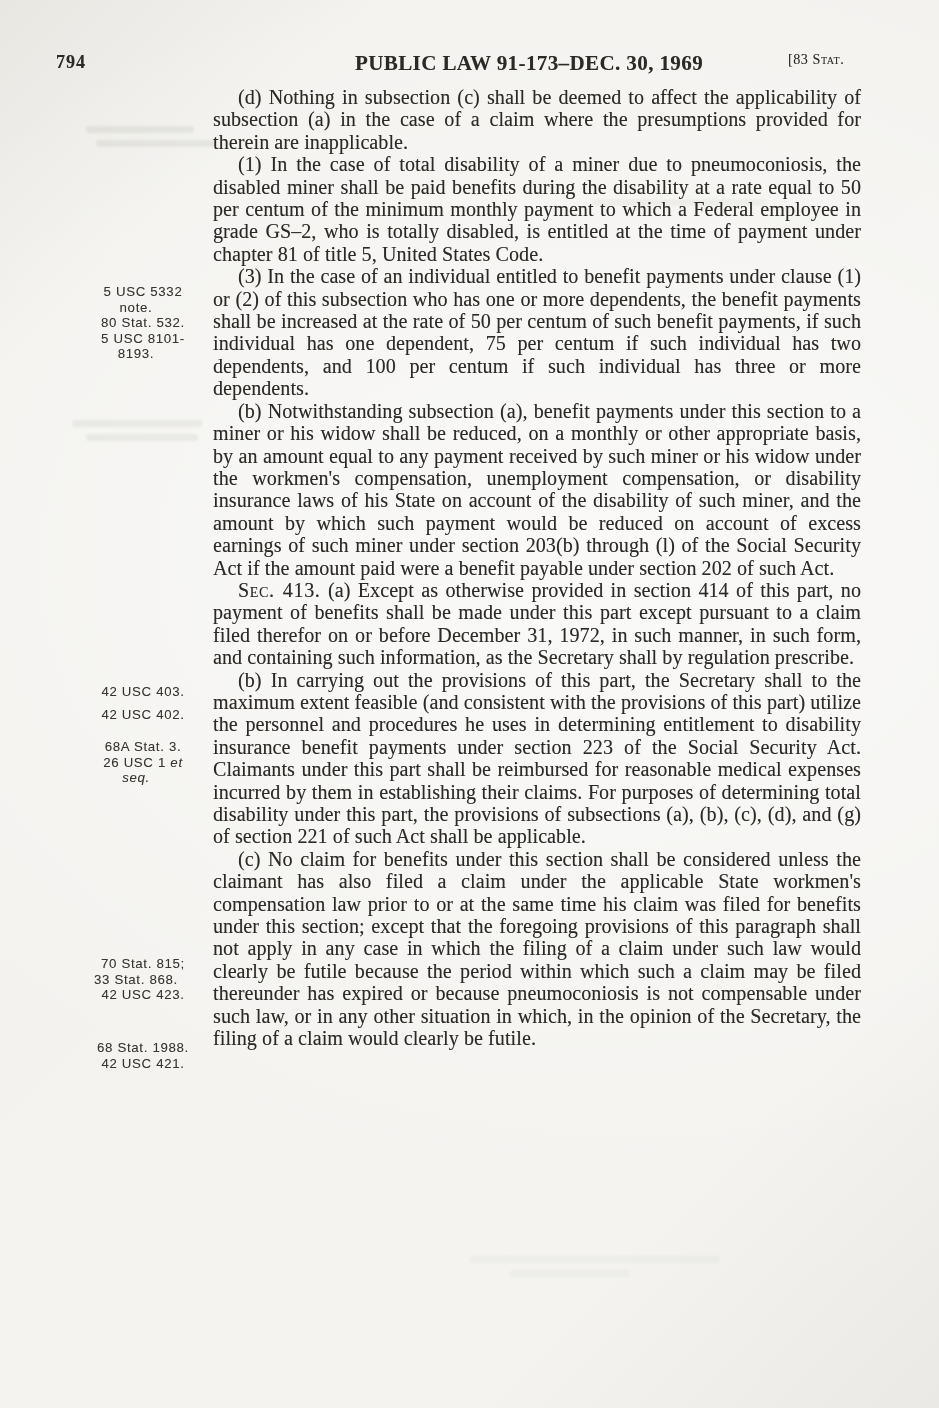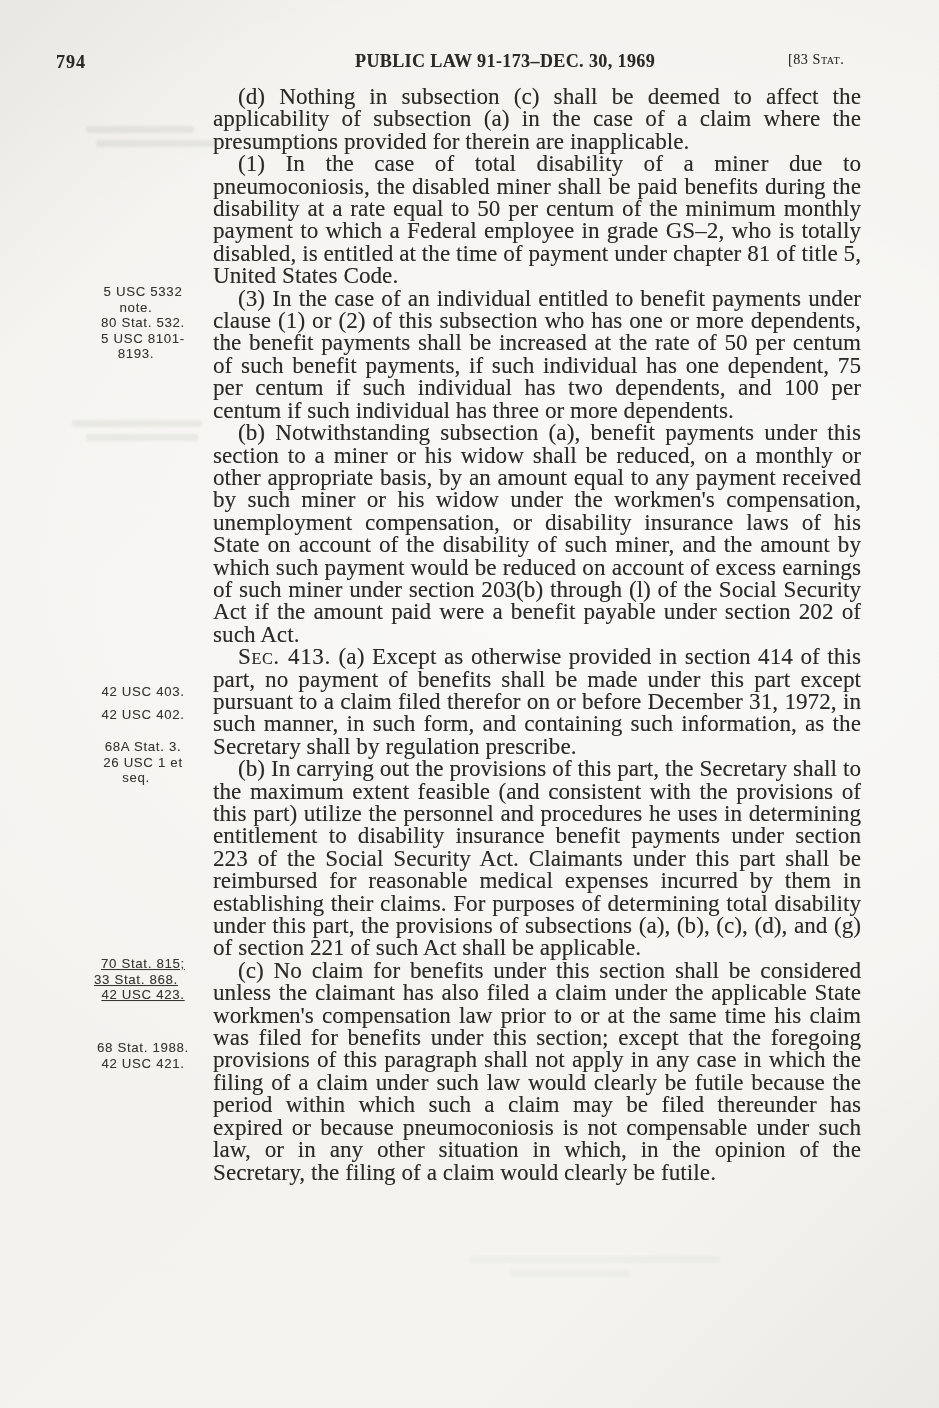--- a/index.html
+++ b/index.html
@@ -19,39 +19,39 @@
   }
 
   
   .page-number {
     position: absolute; left: 56px; top: 52px;
     font-size: 18px; font-weight: 600; letter-spacing: 1px;
     text-shadow: 0.2px 0.2px 0.5px rgba(50,48,44,0.35);
   }
   .header-title {
     position: absolute; left: 355px; top: 51px;
-    font-size: 18px; font-weight: 600; letter-spacing: 0.4px;
+    font-size: 21px; font-weight: 600; letter-spacing: 0.4px;
     text-shadow: 0.2px 0.2px 0.5px rgba(50,48,44,0.35);
     white-space: nowrap;
   }
   .header-stat {
     position: absolute; left: 788px; top: 52px;
     font-size: 14px; font-weight: 500;
     font-variant: small-caps; letter-spacing: 0.6px;
     text-shadow: 0.2px 0.2px 0.5px rgba(50,48,44,0.3);
     white-space: nowrap;
   }
 
   
   .body-text {
     position: absolute; left: 213px; top: 86px; width: 648px;
   }
   .body-text p {
     margin: 0;
-    font-size: 23px; line-height: 22.4px;
+    font-size: 20px; line-height: 22.4px;
     text-align: justify; text-indent: 25px;
     letter-spacing: 0.1px;
     text-shadow: 0.25px 0.25px 0.45px rgba(48,46,42,0.38);
   }
   .lead {
     font-variant: small-caps; letter-spacing: 0.7px;
   }
 
   
   .margin-notes {
@@ -59,24 +59,24 @@
     font-family: "Liberation Sans", sans-serif;
     font-size: 13.2px; line-height: 15.6px;
     color: #373530; letter-spacing: 0.7px;
     text-shadow: 0.2px 0.2px 0.4px rgba(55,53,48,0.3);
   }
   .note-group { position: absolute; left: 0; width: 152px; text-align: center; }
   .note-g1 { top: 284px; }
   .note-g2 { top: 684px; }
   .note-g2 .note-line { margin-bottom: 7px; }
   .note-g3 { top: 739px; }
-  .note-g4 { top: 956px; text-decoration: underline; }
+  .note-g4 { top: 956px; }
   .note-g5 { top: 1040px; }
   .ind { padding-left: 14px; }
-  .it  { }
+  .it  { font-style: italic; }
 
   
   .ghost { position: absolute; filter: blur(1.3px); }
   .ghost .bar {
     height: 7px; border-radius: 3px;
     background: rgba(148,156,140,0.28);
     margin-bottom: 7px;
   }
   .ghost-1 { left: 86px;  top: 126px; opacity: 0.55; }
   .ghost-2 { left: 72px;  top: 420px; opacity: 0.5; }

